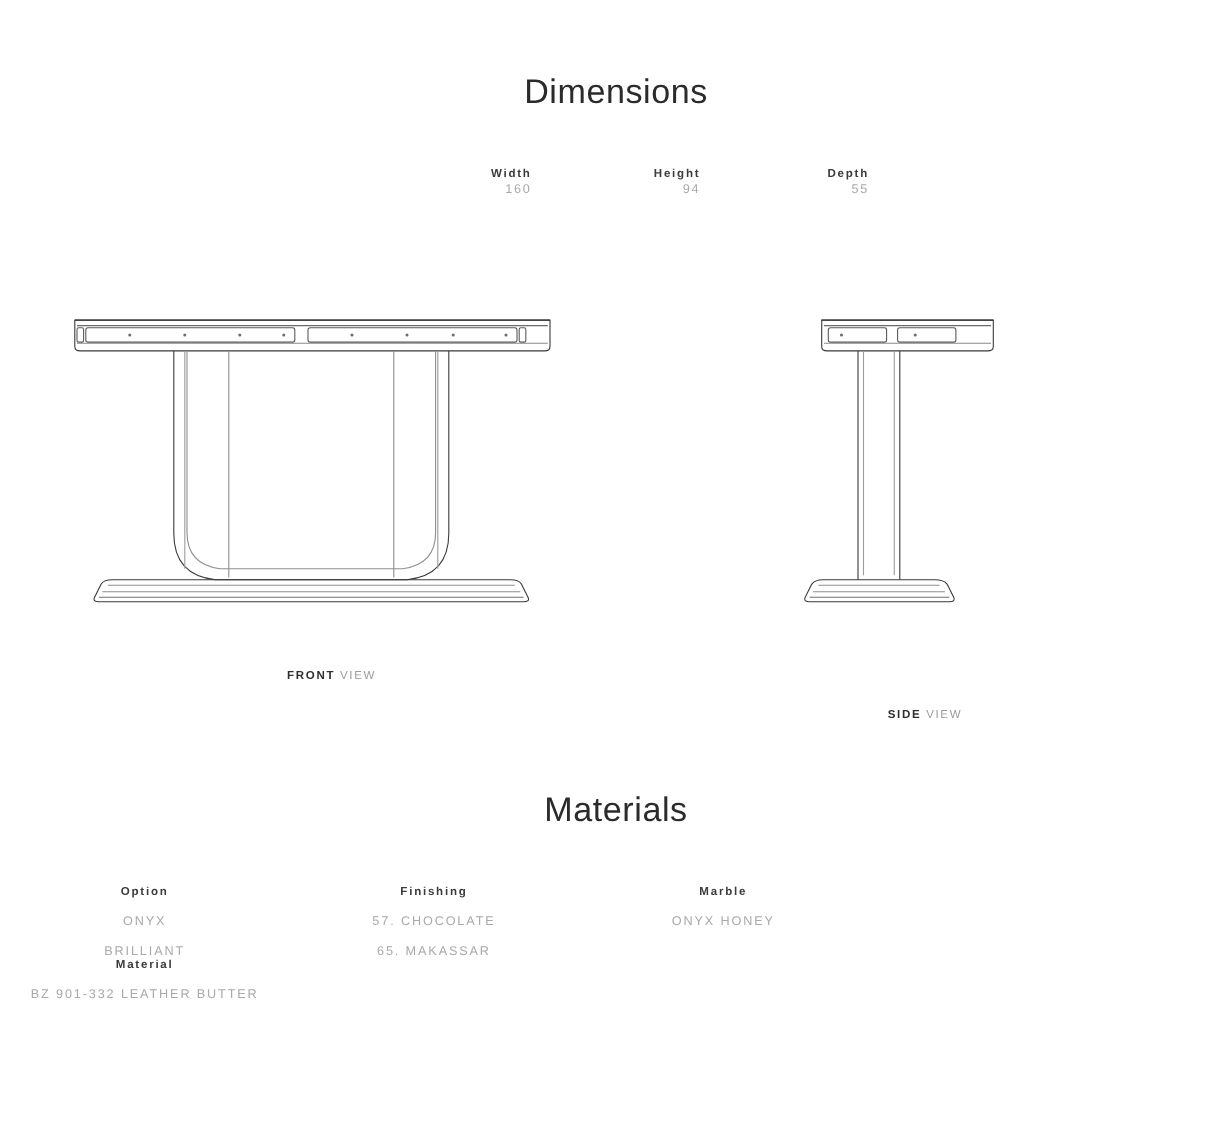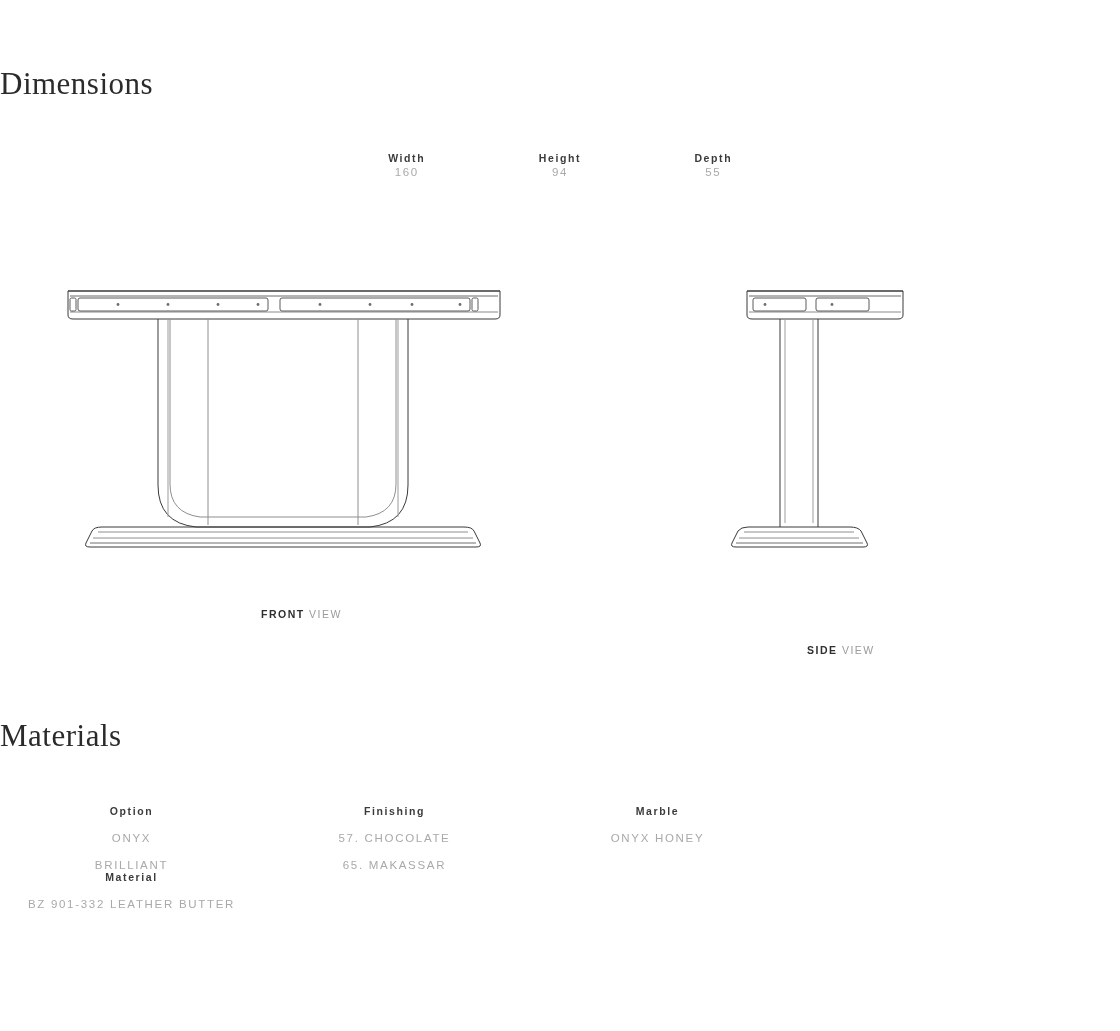--- a/index.html
+++ b/index.html
@@ -11,24 +11,25 @@
     width: 1120px;
     height: 1031px;
     position: relative;
     font-family: "Liberation Sans", sans-serif;
     color: #333;
     overflow: hidden;
   }
 
   
   .section-title {
-    font-family: Liberation Serif, serif;
+    font-family: Liberation Sans, sans-serif;
     font-size: 31px;
     font-weight: 400;
     color: #2b2b2b;
+    text-align: center;
     letter-spacing: 0.5px;
   }
   #dimensions-title {
     position: absolute;
     top: 66px;
     left: 0;
     width: 1120px;
   }
   #materials-title {
     position: absolute;
@@ -40,21 +41,21 @@
   
   #dimension-specs {
     position: absolute;
     top: 152px;
     left: 330px;
     width: 460px;
     display: flex;
   }
   #dimension-specs .spec {
     width: 164px;
-    text-align: center;
+    text-align: right;
   }
   #dimension-specs .spec-label {
     font-size: 10.5px;
     font-weight: bold;
     letter-spacing: 1.6px;
     color: #3b3b3b;
   }
   #dimension-specs .spec-value {
     font-size: 11.5px;
     letter-spacing: 1.6px;

